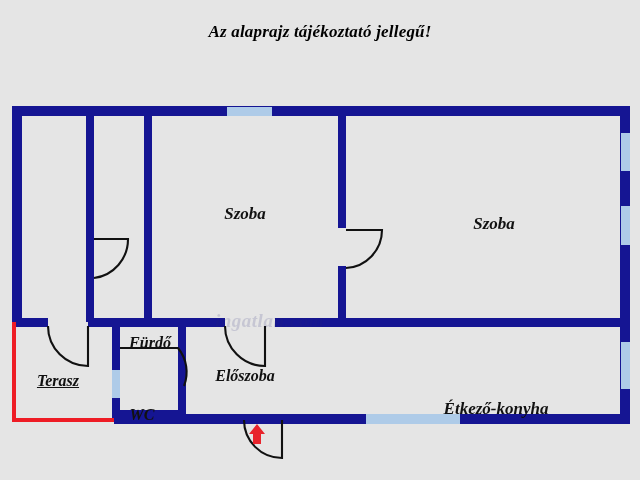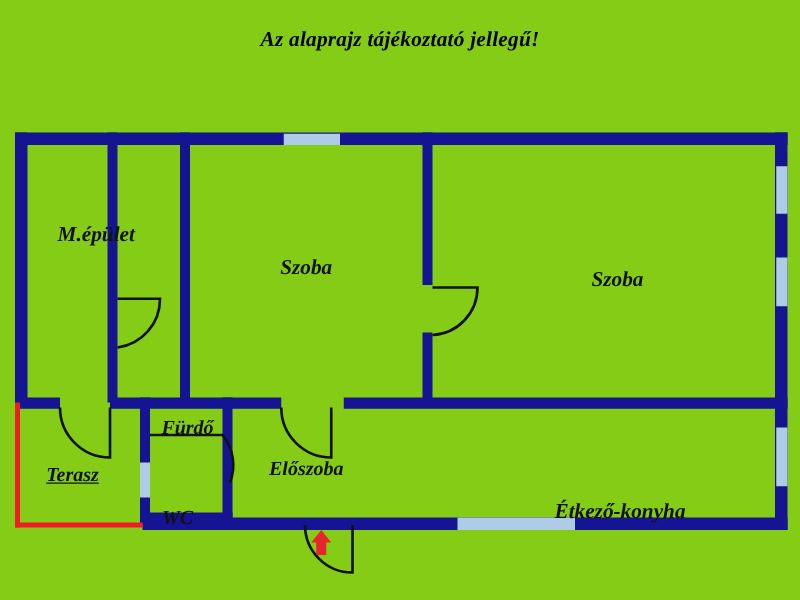--- a/index.html
+++ b/index.html
@@ -11,21 +11,21 @@
     width: 640px;
     height: 480px;
     overflow: hidden;
     font-family: "Liberation Serif", "DejaVu Serif", serif;
     position: relative;
   }
   #floorplan-page {
     position: relative;
     width: 640px;
     height: 480px;
-    background: #84cc16;
+    background: #e5e5e5;
   }
   #plan-title {
     position: absolute;
     top: 22px;
     left: 0;
     width: 640px;
     text-align: center;
     font-family: "Liberation Serif", "DejaVu Serif", serif;
     font-weight: bold;
     font-style: italic;
@@ -131,30 +131,30 @@
 
       <path d="M 282 420 L 282 458 A 38 38 0 0 1 244 420"></path>
     </g>
 
     <g>
       <path d="M 257 424 L 265 434 L 261 434 L 261 444 L 253 444 L 253 434 L 249 434 Z" fill="#e8242c"></path>
     </g>
 
   </svg>
 
-  <div class="room-label lbl-lg" style="left:77px; top:188px;">M.épület</div>
 
   <div class="room-label lbl-lg" style="left:245px; top:214px;">Szoba</div>
 
   <div class="room-label lbl-lg" style="left:494px; top:224px;">Szoba</div>
 
   <div class="room-label lbl-md" style="left:58px; top:381px;text-decoration:underline;">Terasz</div>
 
   <div class="room-label lbl-md" style="left:150px; top:343px;text-align:right;">Fürdő</div>
 
   <div class="room-label lbl-md" style="left:142px; top:415px;">WC</div>
 
   <div class="room-label lbl-md" style="left:245px; top:376px;">Előszoba</div>
 
   <div class="room-label lbl-lg" style="left:496px; top:373px;margin-top:36px;">Étkező-konyha</div>
 
+  <div id="watermark">ingatlan.com</div>
 
 </div>
 
 </body></html>

